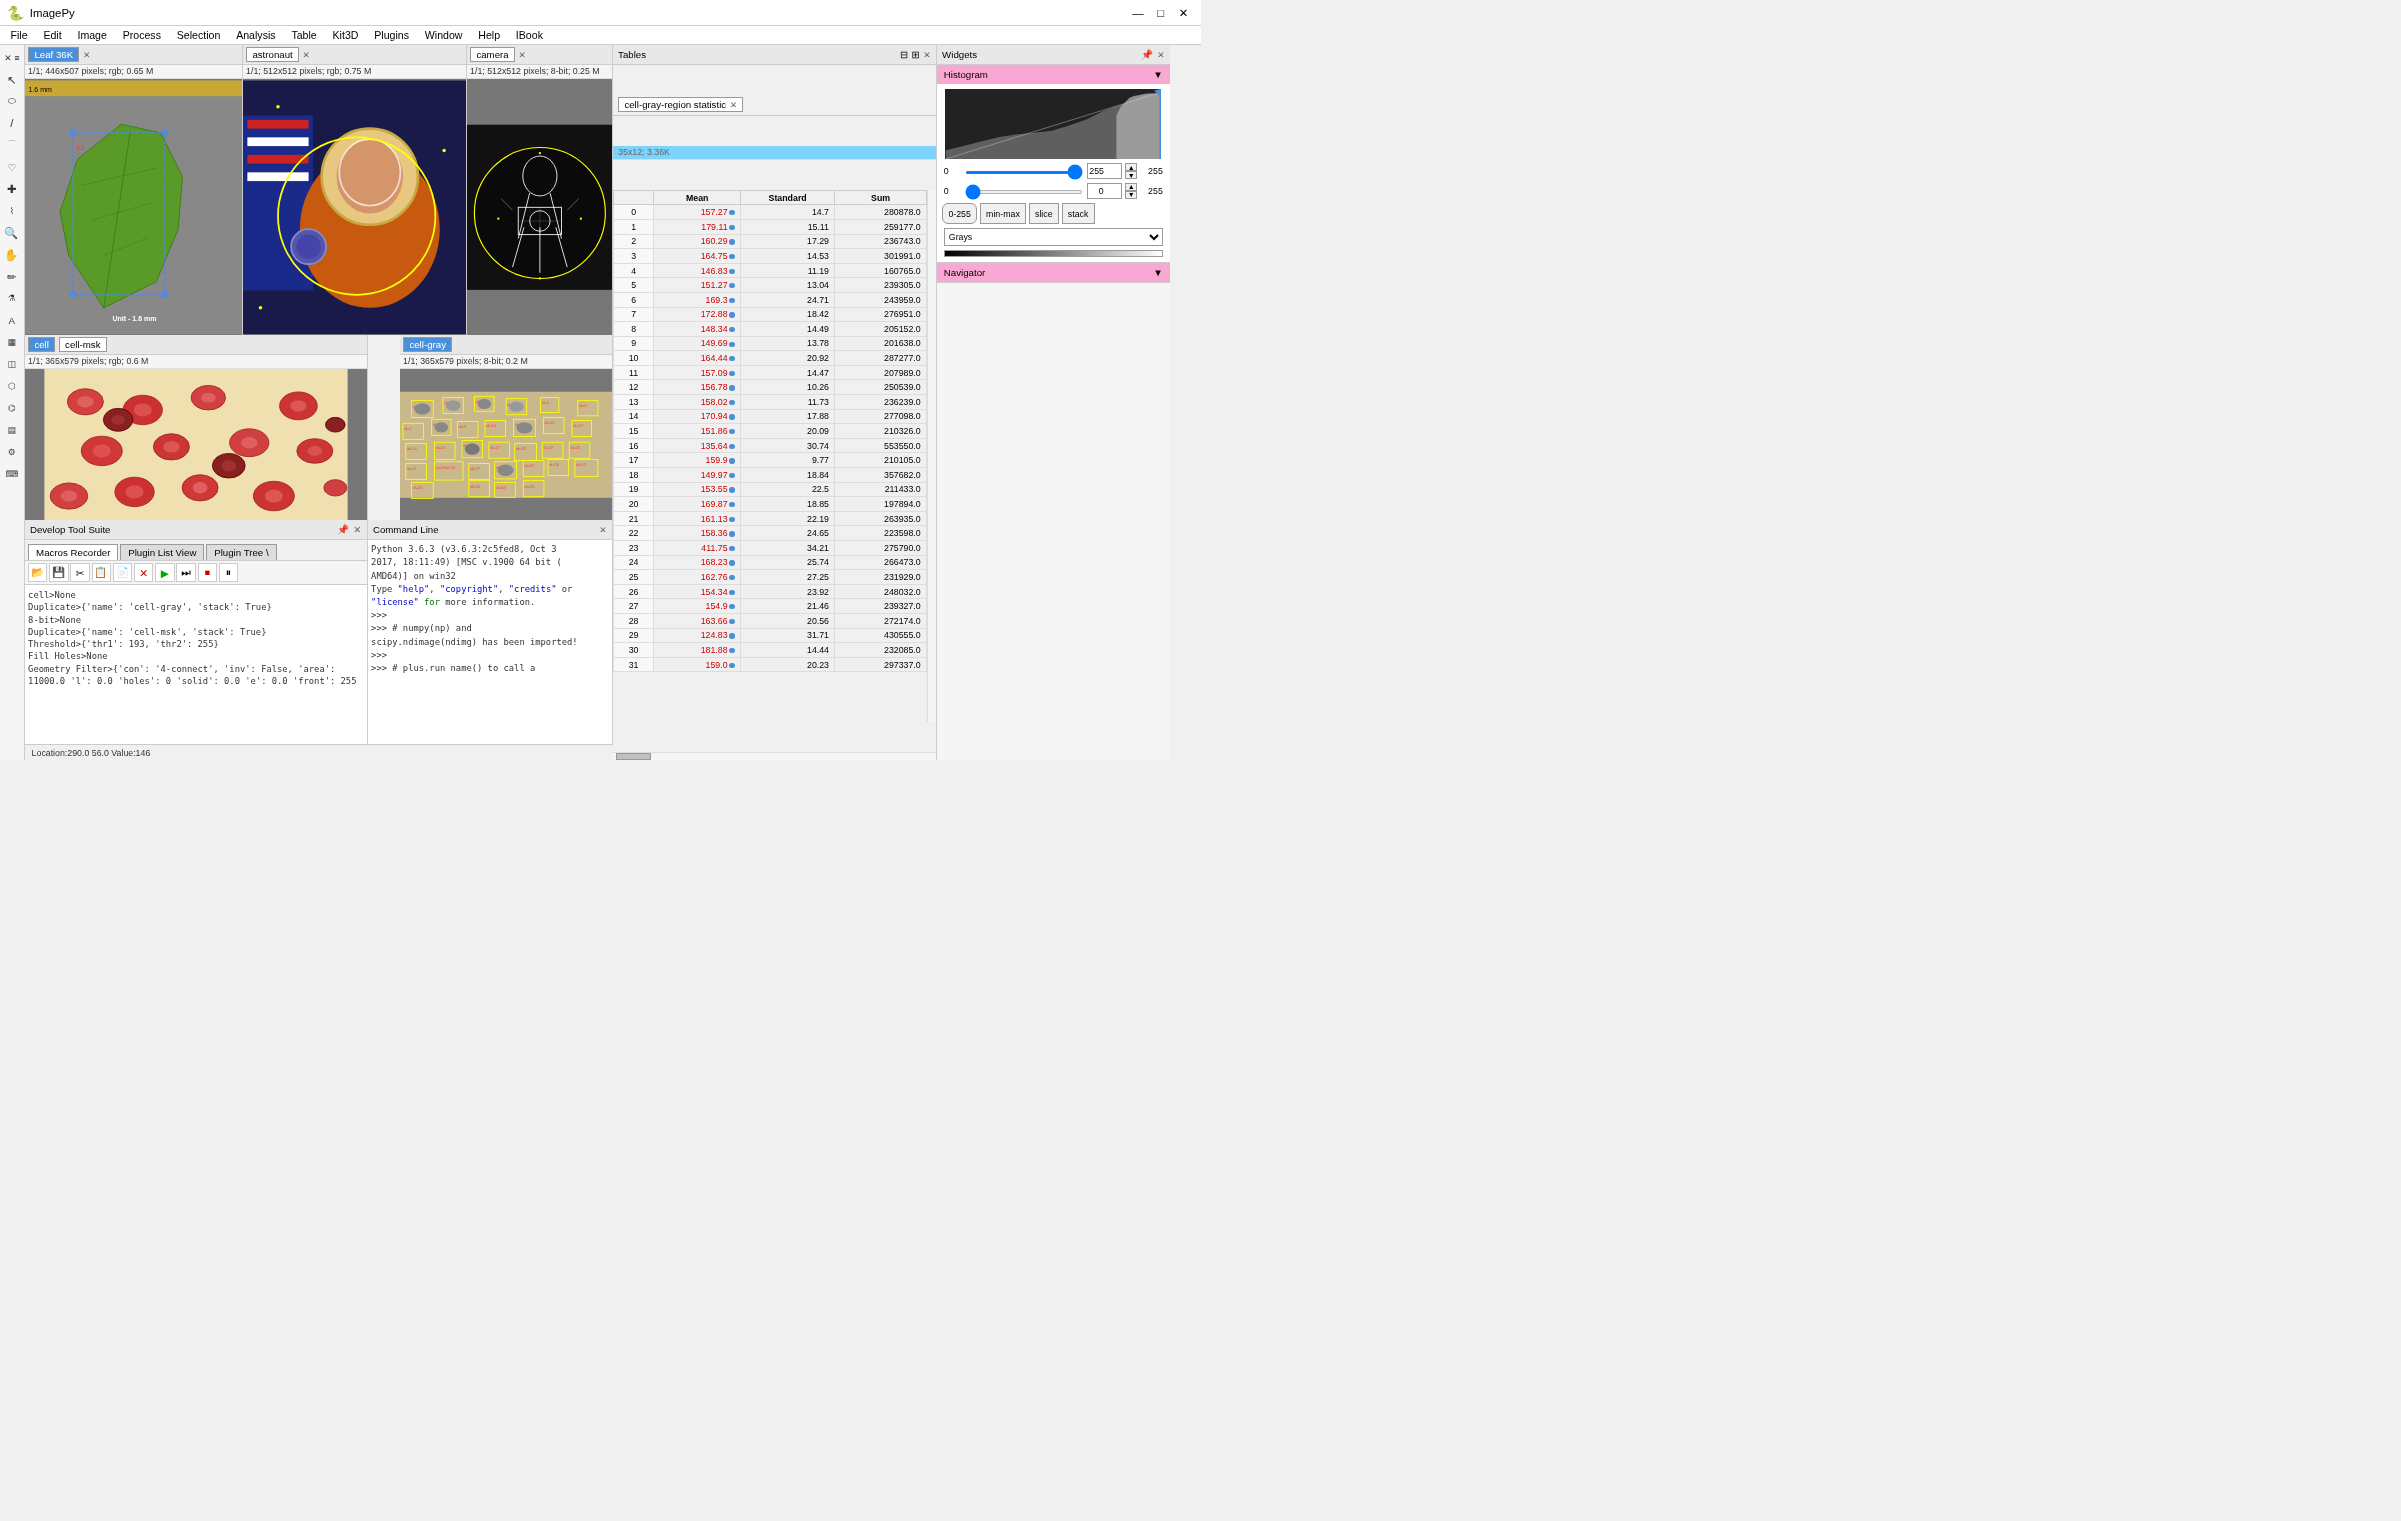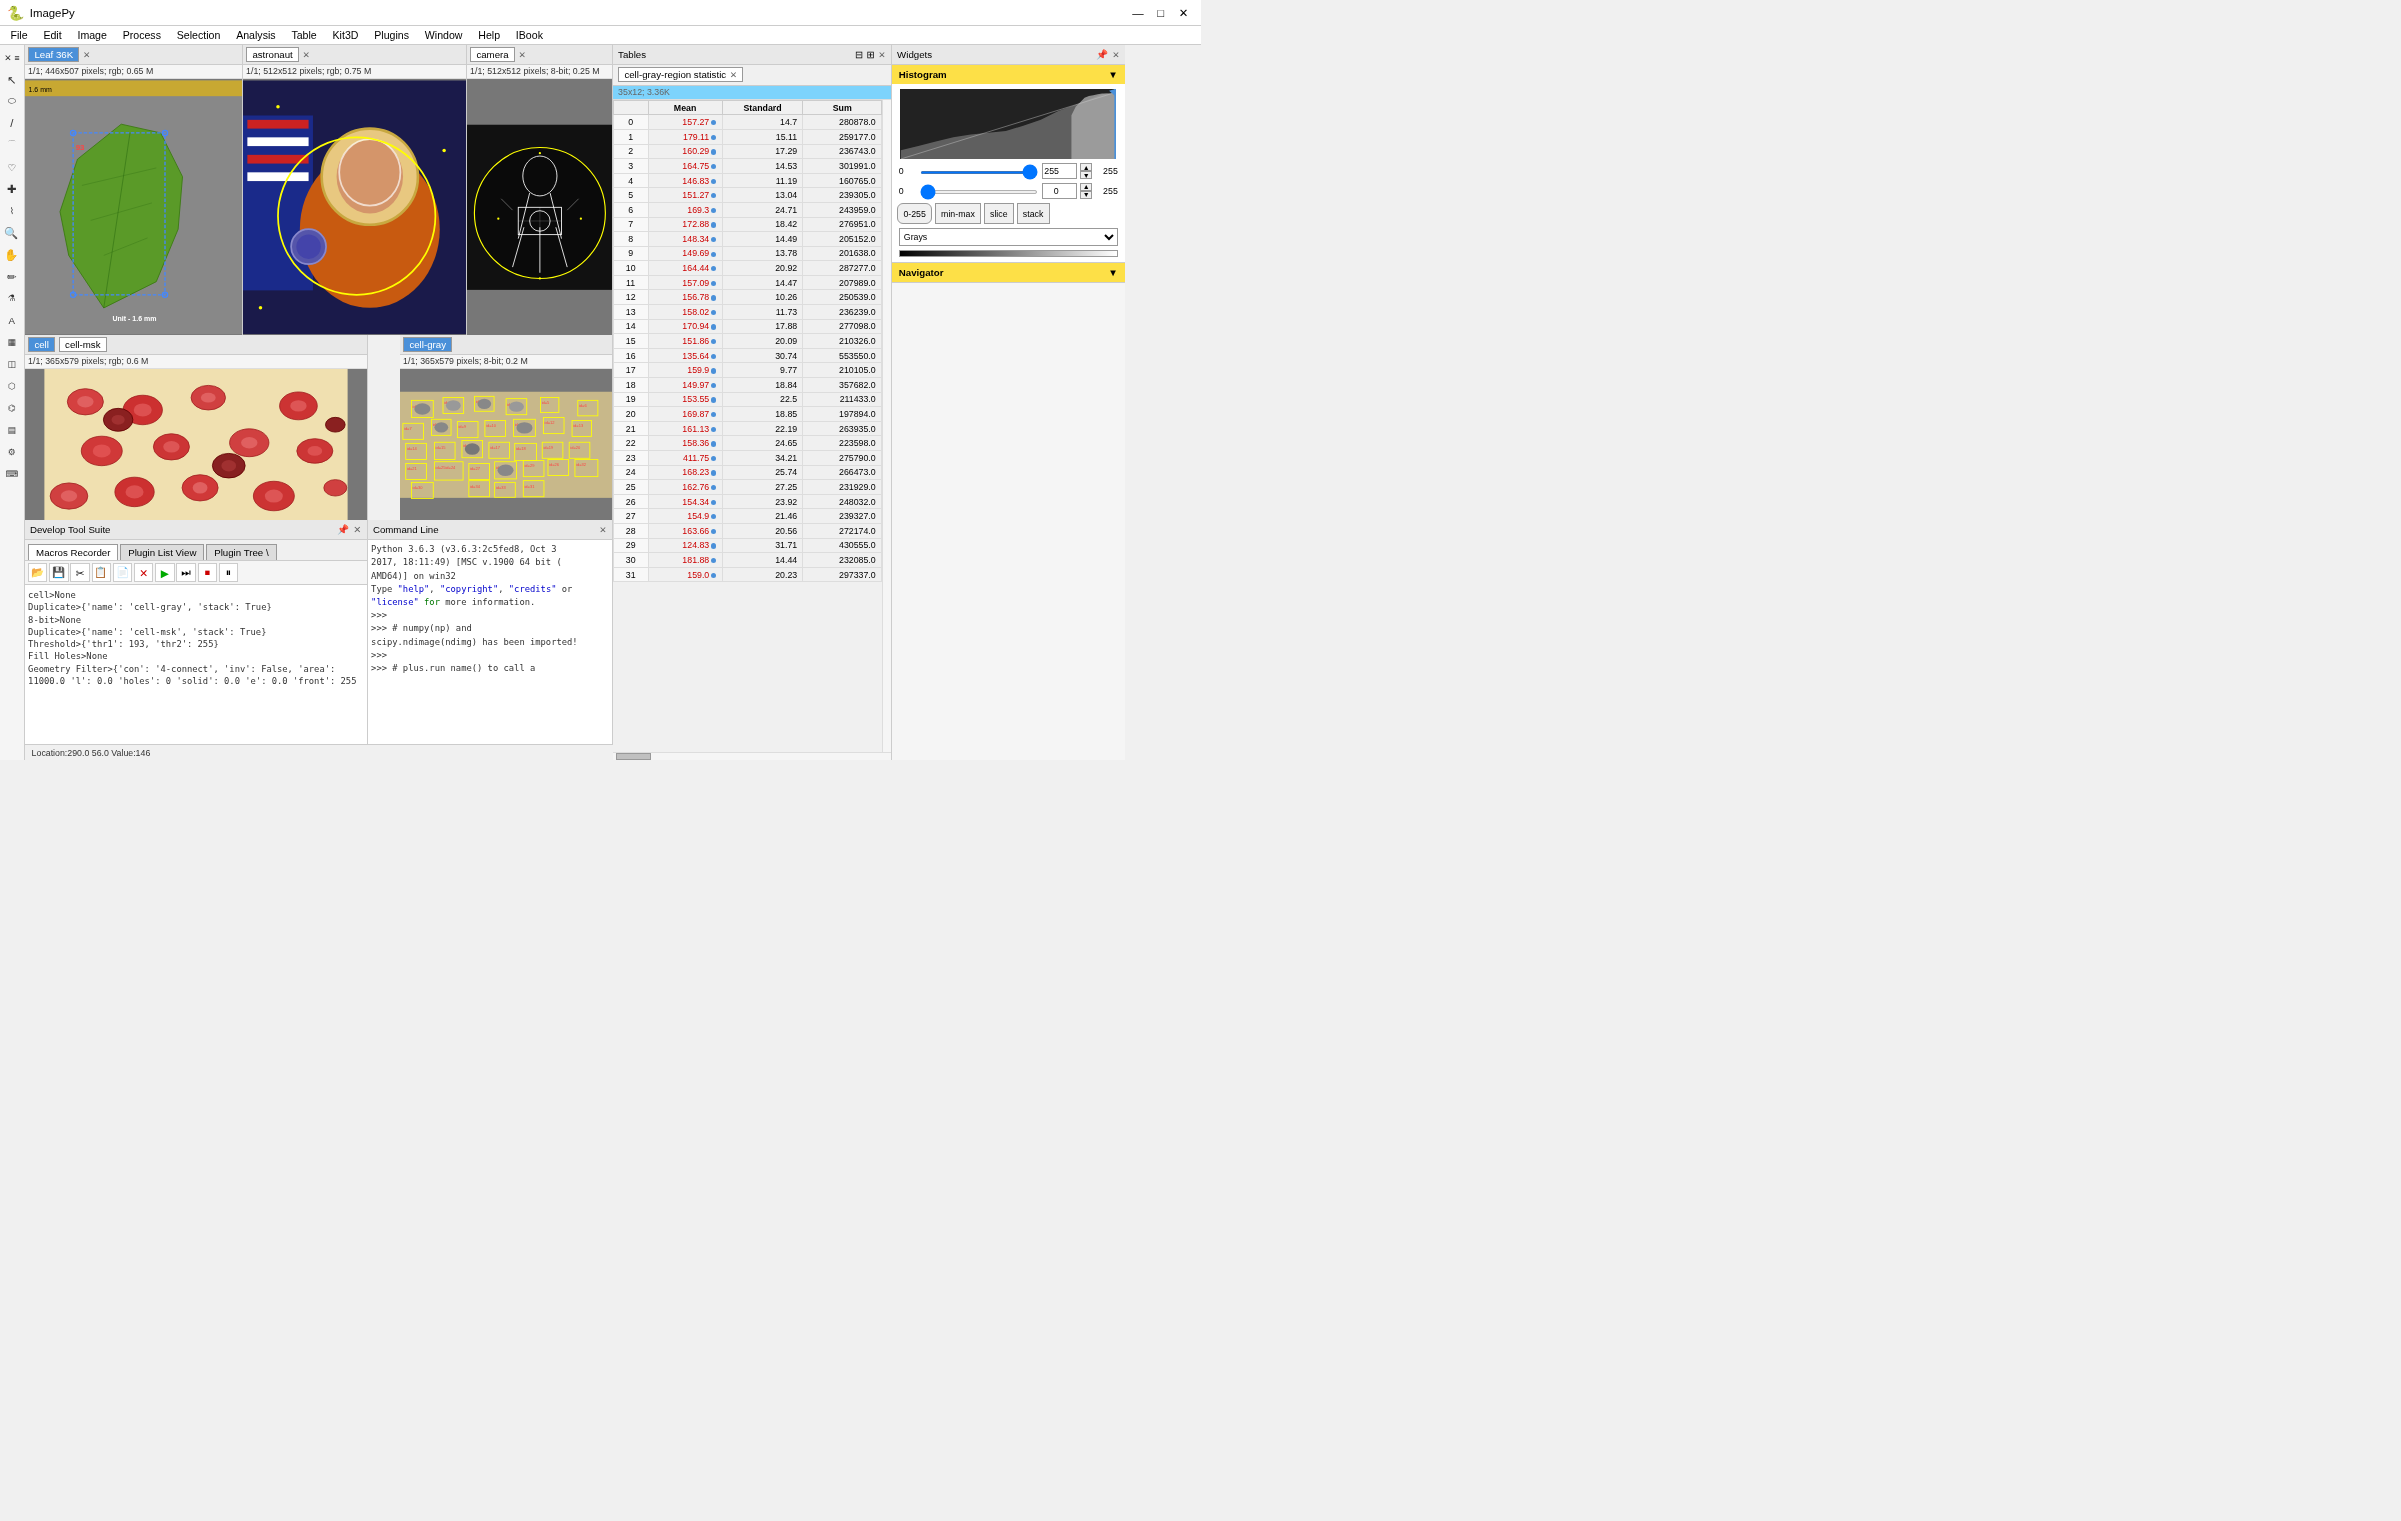--- a/index.html
+++ b/index.html
@@ -46,37 +46,37 @@
     
     
     .cmd-panel { flex: 1; display: flex; flex-direction: column; border-right: 0.9px solid #ccc; }
     .cmd-header { background: #e8e8e8; height: 19.4px; display: flex; align-items: center; padding: 0 5.3px; border-bottom: 0.9px solid #ccc; font-size: 9.7px; justify-content: space-between; }
     .cmd-content { flex: 1; background: #fff; overflow-y: auto; padding: 3.5px; font-size: 8.8px; font-family: monospace; color: #333; line-height: 1.5; }
     .cmd-text-normal { color: #333; }
     .cmd-text-blue { color: #0000cc; }
     .cmd-text-green { color: #007700; }
     
     
-    .tables-panel { width: 279px; border-right: 0.9px solid #ccc; display: flex; flex-direction: column; }
+    .tables-panel { width: 324px; border-right: 0.9px solid #ccc; display: flex; flex-direction: column; gap: 30px; }
     .tables-header { background: #e8e8e8; height: 19.4px; display: flex; align-items: center; padding: 0 5.3px; border-bottom: 0.9px solid #ccc; font-size: 9.7px; justify-content: space-between; }
     .tables-tab { background: #fff; border: 0.9px solid #999; padding: 0.9px 5.3px; font-size: 9.7px; display: flex; align-items: center; gap: 3.5px; }
     .tables-info { background: #7dd3fc; height: 14px; padding: 0 5.3px; font-size: 8.8px; display: flex; align-items: center; border-bottom: 0.9px solid #ddd; color: #666; text-align: right; }
     .table-container { flex: 1; overflow-y: auto; overflow-x: hidden; }
     .data-table { width: 100%; border-collapse: collapse; font-size: 8.8px; }
     .data-table th { background: #f0f0f0; border: 0.9px solid #ccc; padding: 1.8px 5.3px; font-weight: bold; text-align: center; position: sticky; top: 0; z-index: 1; }
     .data-table td { border: 0.9px solid #ddd; padding: 1.8px 5.3px; text-align: right; }
     .data-table td.row-idx { text-align: center; background: #f8f8f8; }
     .data-table td.red-val { color: #cc0000; }
     .table-scrollbar { width: 8.8px; background: #f5f5f5; border-left: 0.9px solid #ddd; }
     
     
     .widgets-panel { width: 233px; display: flex; flex-direction: column; background: #f5f5f5; }
     .widgets-header { background: #e8e8e8; height: 19.4px; display: flex; align-items: center; padding: 0 5.3px; border-bottom: 0.9px solid #ccc; font-size: 9.7px; justify-content: space-between; }
     .widget-section { border-bottom: 0.9px solid #ccc; }
-    .widget-section-header { background: #fde047; height: 19.4px; display: flex; align-items: center; padding: 0 7px; font-size: 9.7px; font-weight: bold; justify-content: space-between; cursor: pointer; }
+    .widget-section-header { background: #f9a8d4; height: 19.4px; display: flex; align-items: center; padding: 0 7px; font-size: 9.7px; font-weight: normal; justify-content: space-between; cursor: pointer; }
     .widget-content { padding: 3.5px; background: #fff; }
     
     
     .slider-row { display: flex; align-items: center; gap: 3.5px; padding: 1.8px 3.5px; font-size: 8.8px; }
     .num-input { width: 35px; height: 16px; border: 0.9px solid #999; text-align: right; font-size: 8.8px; padding: 0 1.8px; }
     .spin-btns { display: flex; flex-direction: column; }
     .spin-btn { width: 12.3px; height: 8px; border: 0.9px solid #999; background: #f0f0f0; cursor: pointer; font-size: 7px; display: flex; align-items: center; justify-content: center; line-height: 1; }
     
     
     .colormap-row { display: flex; align-items: center; gap: 3.5px; padding: 1.8px 3.5px; }

